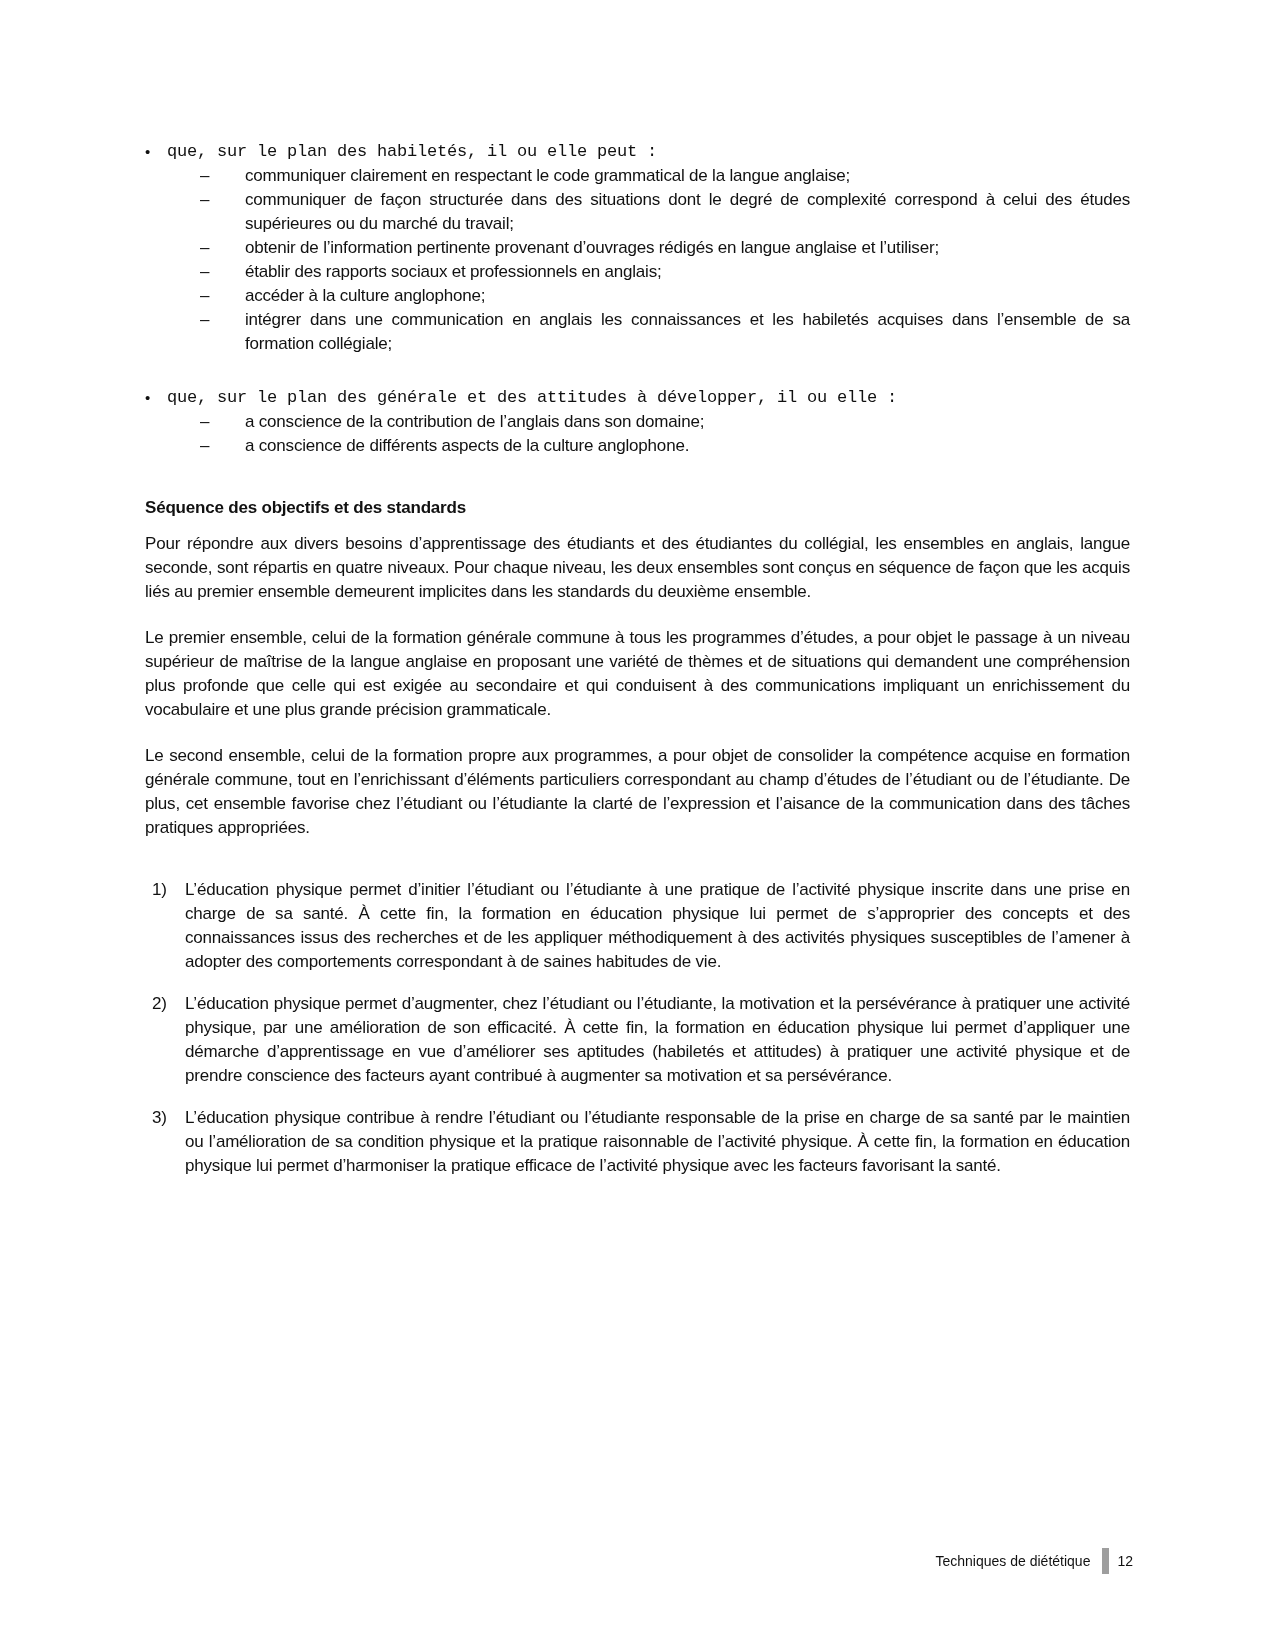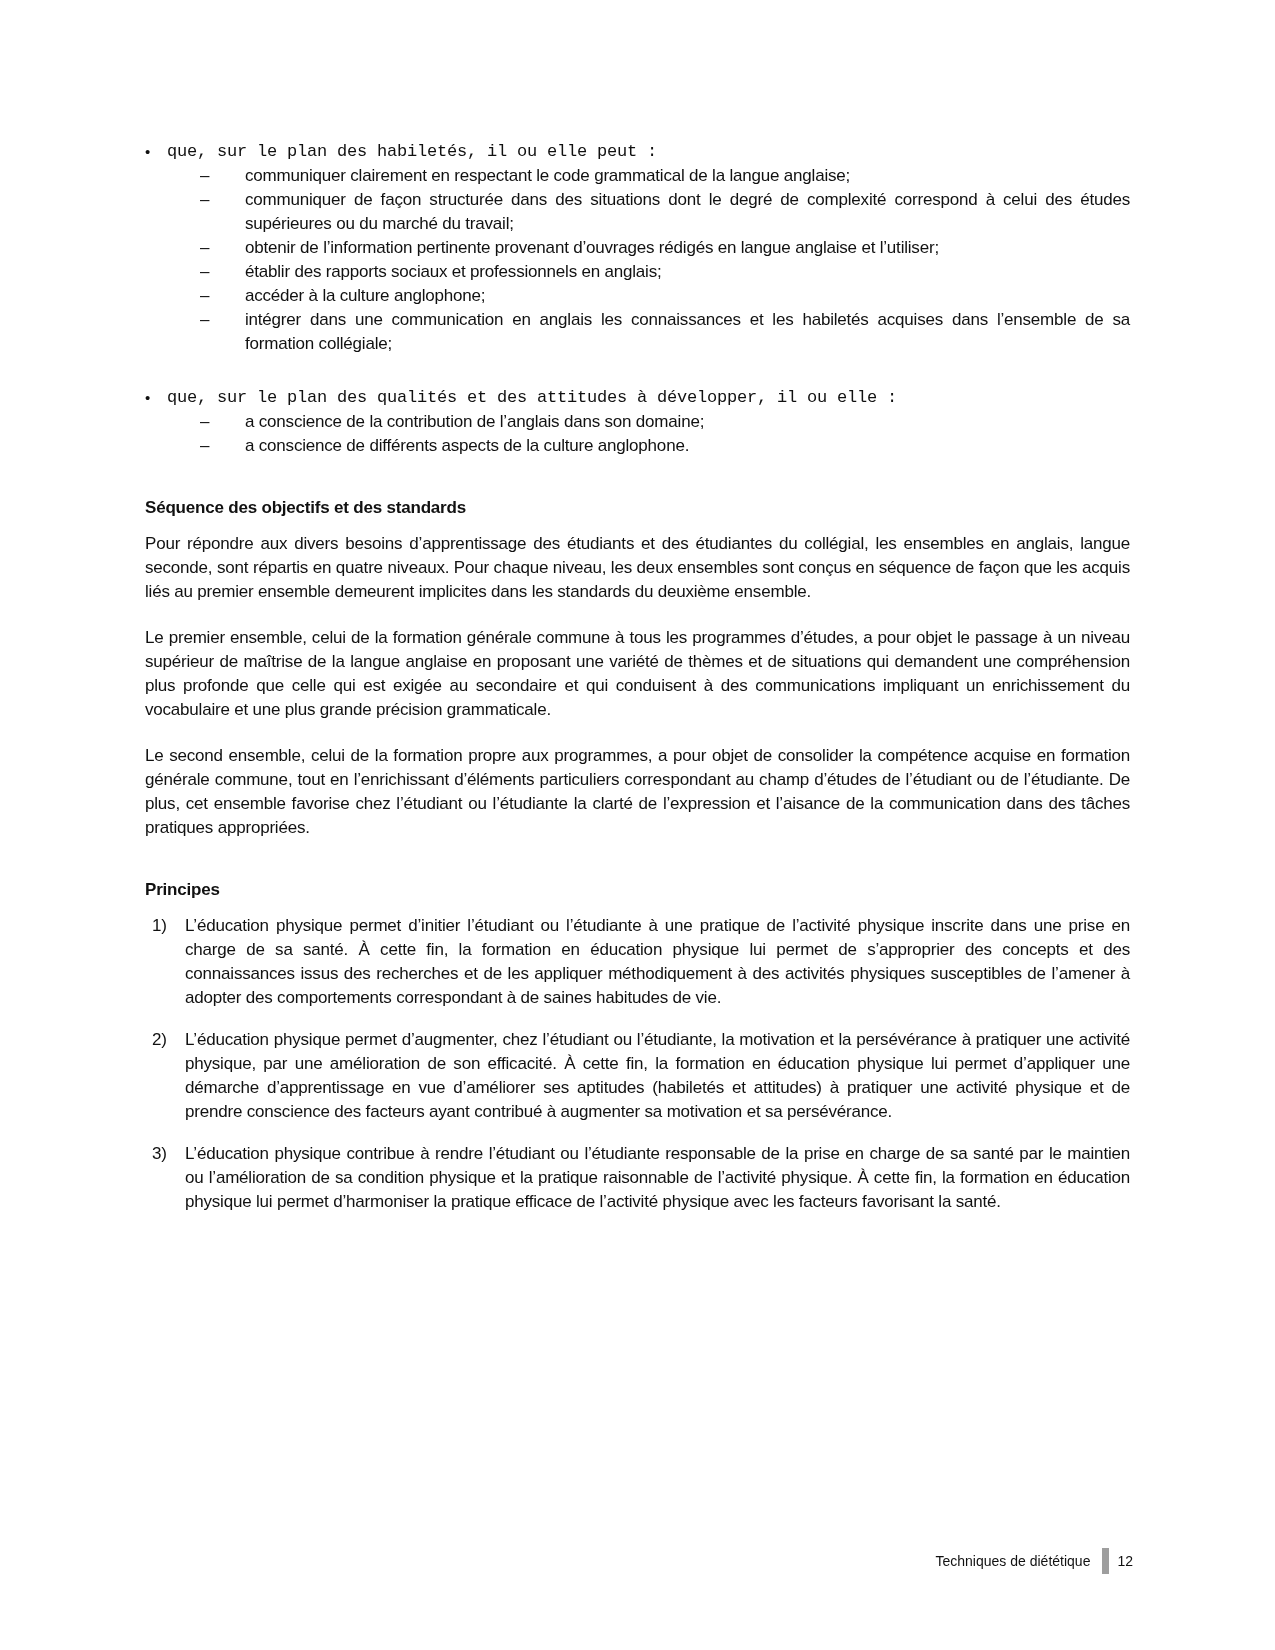--- a/index.html
+++ b/index.html
@@ -128,42 +128,41 @@
     </div>
     <div class="dash-item">
       <span class="dash-marker">–</span>
       <div class="dash-text">intégrer dans une communication en anglais les connaissances et les habiletés acquises dans l’ensemble de sa formation collégiale;</div>
     </div>
   </div>
 
   <div class="bullet-group">
     <div class="bullet-item">
       <span class="bullet-marker">•</span>
-      <div class="bullet-intro">que, sur le plan des qualités et des attitudes à développer, il ou elle :</div>
+      <div class="bullet-intro">que, sur le plan des générale et des attitudes à développer, il ou elle :</div>
     </div>
     <div class="dash-item">
       <span class="dash-marker">–</span>
       <div class="dash-text">a conscience de la contribution de l’anglais dans son domaine;</div>
     </div>
     <div class="dash-item">
       <span class="dash-marker">–</span>
       <div class="dash-text">a conscience de différents aspects de la culture anglophone.</div>
     </div>
   </div>
 
   <div class="section">
     <h2 class="section-heading">Séquence des objectifs et des standards</h2>
     <p class="paragraph">Pour répondre aux divers besoins d’apprentissage des étudiants et des étudiantes du collégial, les ensembles en anglais, langue seconde, sont répartis en quatre niveaux. Pour chaque niveau, les deux ensembles sont conçus en séquence de façon que les acquis liés au premier ensemble demeurent implicites dans les standards du deuxième ensemble.</p>
     <p class="paragraph">Le premier ensemble, celui de la formation générale commune à tous les programmes d’études, a pour objet le passage à un niveau supérieur de maîtrise de la langue anglaise en proposant une variété de thèmes et de situations qui demandent une compréhension plus profonde que celle qui est exigée au secondaire et qui conduisent à des communications impliquant un enrichissement du vocabulaire et une plus grande précision grammaticale.</p>
     <p class="paragraph">Le second ensemble, celui de la formation propre aux programmes, a pour objet de consolider la compétence acquise en formation générale commune, tout en l’enrichissant d’éléments particuliers correspondant au champ d’études de l’étudiant ou de l’étudiante. De plus, cet ensemble favorise chez l’étudiant ou l’étudiante la clarté de l’expression et l’aisance de la communication dans des tâches pratiques appropriées.</p>
   </div>
 
 
   <div class="section">
-    <h2 class="section-heading">Principes</h2>
     <div class="numbered-list">
       <div class="numbered-item">
         <span class="item-number">1)</span>
         <div class="item-text">L’éducation physique permet d’initier l’étudiant ou l’étudiante à une pratique de l’activité physique inscrite dans une prise en charge de sa santé. À cette fin, la formation en éducation physique lui permet de s’approprier des concepts et des connaissances issus des recherches et de les appliquer méthodiquement à des activités physiques susceptibles de l’amener à adopter des comportements correspondant à de saines habitudes de vie.</div>
       </div>
       <div class="numbered-item">
         <span class="item-number">2)</span>
         <div class="item-text">L’éducation physique permet d’augmenter, chez l’étudiant ou l’étudiante, la motivation et la persévérance à pratiquer une activité physique, par une amélioration de son efficacité. À cette fin, la formation en éducation physique lui permet d’appliquer une démarche d’apprentissage en vue d’améliorer ses aptitudes (habiletés et attitudes) à pratiquer une activité physique et de prendre conscience des facteurs ayant contribué à augmenter sa motivation et sa persévérance.</div>
       </div>
       <div class="numbered-item">

